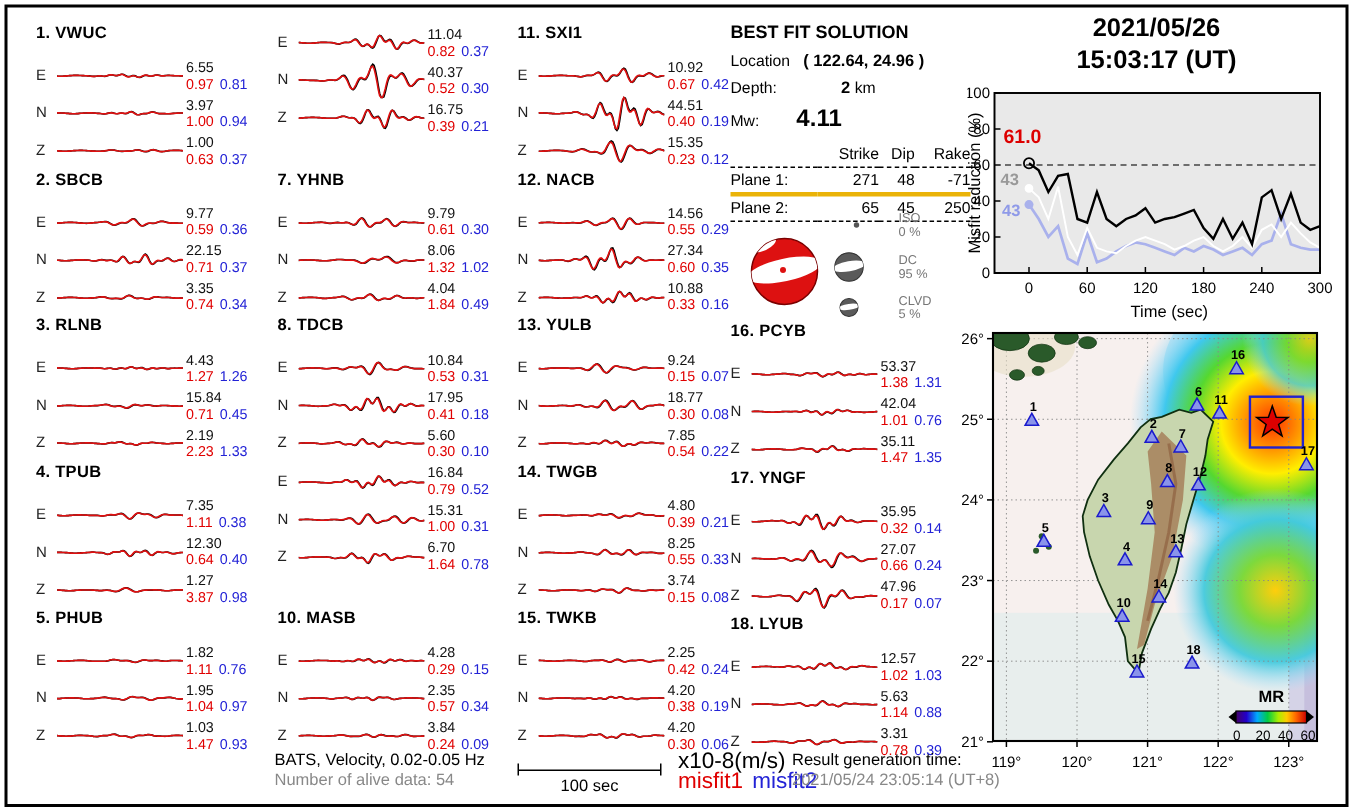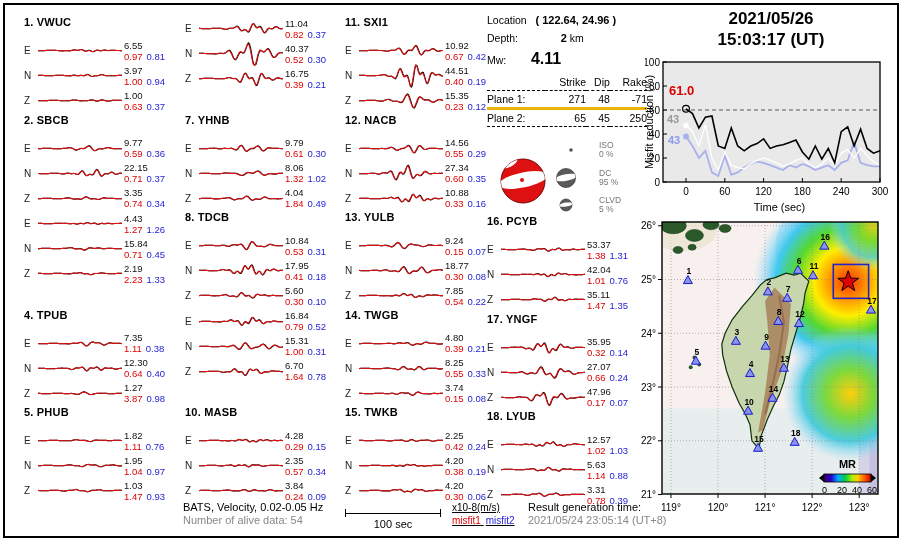--- a/index.html
+++ b/index.html
@@ -27,21 +27,21 @@
   .dashed-t{border-top:1px dashed #000;}
   .solid-t{border-top:3px solid #eab308;}
   .decomp{position:absolute;left:556px;top:140px;font-size:8.5px;color:#777;line-height:9px;}
   .decomp-item{display:flex;align-items:center;margin-bottom:7px;gap:18px;}
   .decomp-item svg{margin-right:5px;}
   
   .clock{position:absolute;left:640px;top:8px;width:262px;text-align:center;font-size:17px;font-weight:bold;line-height:21px;}
   
   .foot{position:absolute;font-size:11px;line-height:13px;}
   .gray{color:#888;}
-  .units{font-size:10px;text-decoration:underline;}
+  .units{font-size:15px;}
   .scalebar{position:absolute;left:345px;top:509px;width:96px;}
   .sb-line{height:8px;border-left:1px solid #000;border-right:1px solid #000;position:relative;}
   .sb-line:after{content:"";position:absolute;left:0;right:0;top:4px;border-top:1px solid #000;}
   .sb-label{text-align:center;font-size:11px;margin-top:1px;}
 </style>
 </head>
 <body>
 
 <div class="frame"></div>
 
@@ -112,20 +112,21 @@
           <polyline points="0.0,12.8 0.9,12.7 1.9,12.6 2.8,12.6 3.7,12.5 4.7,12.4 5.6,12.4 6.5,12.3 7.5,12.2 8.4,12.2 9.3,12.2 10.3,12.2 11.2,12.3 12.1,12.3 13.1,12.4 14.0,12.5 14.9,12.6 15.9,12.7 16.8,12.7 17.7,12.8 18.7,12.8 19.6,12.8 20.5,12.8 21.5,12.7 22.4,12.7 23.3,12.6 24.3,12.6 25.2,12.5 26.1,12.4 27.1,12.3 28.0,12.1 28.9,11.9 29.9,11.9 30.8,11.9 31.7,12.0 32.7,12.2 33.6,12.6 34.5,12.8 35.5,13.0 36.4,13.1 37.3,13.1 38.3,13.0 39.2,12.9 40.1,13.0 41.1,13.1 42.0,13.2 42.9,13.2 43.9,13.0 44.8,12.5 45.7,11.9 46.7,11.3 47.6,10.9 48.5,10.9 49.5,11.2 50.4,11.7 51.3,12.3 52.3,12.7 53.2,12.9 54.1,12.9 55.1,12.8 56.0,12.7 56.9,12.8 57.9,13.0 58.8,13.3 59.7,13.5 60.7,13.5 61.6,13.4 62.5,13.0 63.5,12.6 64.4,12.2 65.3,11.9 66.3,11.9 67.2,11.9 68.1,12.1 69.1,12.2 70.0,12.3 70.9,12.3 71.9,12.3 72.8,12.2 73.7,12.2 74.7,12.3 75.6,12.4 76.5,12.5 77.5,12.6 78.4,12.7 79.3,12.8 80.3,12.8 81.2,12.8 82.1,12.7 83.1,12.7 84.0,12.7 " fill="none" stroke="#000" stroke-width="1.1"></polyline>
           <polyline points="0.0,12.8 0.9,12.7 1.9,12.6 2.8,12.6 3.7,12.5 4.7,12.4 5.6,12.4 6.5,12.3 7.5,12.2 8.4,12.2 9.3,12.2 10.3,12.2 11.2,12.3 12.1,12.3 13.1,12.4 14.0,12.5 14.9,12.6 15.9,12.7 16.8,12.7 17.7,12.8 18.7,12.8 19.6,12.8 20.5,12.8 21.5,12.7 22.4,12.7 23.3,12.6 24.3,12.5 25.2,12.5 26.1,12.4 27.1,12.2 28.0,12.1 28.9,12.0 29.9,11.9 30.8,11.9 31.7,12.1 32.7,12.4 33.6,12.7 34.5,12.9 35.5,13.0 36.4,13.0 37.3,13.0 38.3,12.9 39.2,12.9 40.1,12.9 41.1,13.0 42.0,13.1 42.9,13.0 43.9,12.8 44.8,12.3 45.7,11.7 46.7,11.3 47.6,11.0 48.5,11.1 49.5,11.5 50.4,12.0 51.3,12.5 52.3,12.8 53.2,13.0 54.1,12.9 55.1,12.8 56.0,12.7 56.9,12.8 57.9,13.0 58.8,13.3 59.7,13.4 60.7,13.4 61.6,13.2 62.5,12.8 63.5,12.4 64.4,12.1 65.3,11.9 66.3,11.9 67.2,12.0 68.1,12.2 69.1,12.3 70.0,12.3 70.9,12.3 71.9,12.3 72.8,12.2 73.7,12.3 74.7,12.3 75.6,12.4 76.5,12.5 77.5,12.6 78.4,12.7 79.3,12.7 80.3,12.7 81.2,12.7 82.1,12.7 83.1,12.7 84.0,12.7 " fill="none" stroke="#e01010" stroke-width="1.1"></polyline>
         </svg>
         <div class="nums">
           <div class="amp">3.35</div>
           <div><span class="m1">0.74</span><span class="m2">0.34</span></div>
         </div>
       </div>
     </div>
     <div class="st-block" style="left: 24px; top: 211.2px;">
+      <div class="st-head">3.  RLNB</div>
       <div class="comp-row">
         <span class="ch">E</span>
         <svg width="84" height="25">
           <polyline points="0.0,12.2 0.9,12.2 1.9,12.3 2.8,12.3 3.7,12.4 4.7,12.5 5.6,12.6 6.5,12.6 7.5,12.7 8.4,12.7 9.3,12.8 10.3,12.8 11.2,12.8 12.1,12.7 13.1,12.7 14.0,12.6 14.9,12.5 15.9,12.5 16.8,12.4 17.7,12.4 18.7,12.3 19.6,12.3 20.5,12.2 21.5,12.2 22.4,12.3 23.3,12.3 24.3,12.4 25.2,12.5 26.1,12.4 27.1,12.4 28.0,12.4 28.9,12.4 29.9,12.5 30.8,12.7 31.7,12.8 32.7,12.7 33.6,12.6 34.5,12.5 35.5,12.4 36.4,12.5 37.3,12.8 38.3,13.0 39.2,13.1 40.1,12.9 41.1,12.6 42.0,12.4 42.9,12.3 43.9,12.5 44.8,12.7 45.7,12.8 46.7,12.6 47.6,12.2 48.5,11.8 49.5,11.6 50.4,11.7 51.3,12.1 52.3,12.5 53.2,12.6 54.1,12.5 55.1,12.2 56.0,12.0 56.9,12.1 57.9,12.5 58.8,13.0 59.7,13.2 60.7,13.2 61.6,12.9 62.5,12.6 63.5,12.4 64.4,12.4 65.3,12.6 66.3,12.8 67.2,12.8 68.1,12.6 69.1,12.4 70.0,12.3 70.9,12.3 71.9,12.4 72.8,12.6 73.7,12.7 74.7,12.7 75.6,12.6 76.5,12.5 77.5,12.5 78.4,12.4 79.3,12.5 80.3,12.5 81.2,12.4 82.1,12.4 83.1,12.3 84.0,12.2 " fill="none" stroke="#000" stroke-width="1.1"></polyline>
           <polyline points="0.0,12.2 0.9,12.2 1.9,12.3 2.8,12.3 3.7,12.4 4.7,12.5 5.6,12.6 6.5,12.6 7.5,12.7 8.4,12.7 9.3,12.8 10.3,12.8 11.2,12.8 12.1,12.7 13.1,12.7 14.0,12.6 14.9,12.6 15.9,12.5 16.8,12.4 17.7,12.4 18.7,12.3 19.6,12.3 20.5,12.2 21.5,12.2 22.4,12.3 23.3,12.3 24.3,12.4 25.2,12.4 26.1,12.4 27.1,12.4 28.0,12.4 28.9,12.5 29.9,12.6 30.8,12.7 31.7,12.8 32.7,12.8 33.6,12.6 34.5,12.5 35.5,12.5 36.4,12.7 37.3,12.9 38.3,13.0 39.2,13.0 40.1,12.8 41.1,12.5 42.0,12.3 42.9,12.3 43.9,12.5 44.8,12.7 45.7,12.7 46.7,12.4 47.6,12.0 48.5,11.7 49.5,11.6 50.4,11.8 51.3,12.2 52.3,12.6 53.2,12.7 54.1,12.5 55.1,12.3 56.0,12.2 56.9,12.4 57.9,12.7 58.8,13.1 59.7,13.3 60.7,13.1 61.6,12.8 62.5,12.5 63.5,12.3 64.4,12.4 65.3,12.6 66.3,12.7 67.2,12.6 68.1,12.5 69.1,12.3 70.0,12.2 70.9,12.3 71.9,12.5 72.8,12.6 73.7,12.7 74.7,12.7 75.6,12.6 76.5,12.5 77.5,12.5 78.4,12.5 79.3,12.5 80.3,12.5 81.2,12.4 82.1,12.4 83.1,12.3 84.0,12.2 " fill="none" stroke="#e01010" stroke-width="1.1"></polyline>
         </svg>
         <div class="nums">
           <div class="amp">4.43</div>
           <div><span class="m1">1.27</span><span class="m2">1.26</span></div>
         </div>
@@ -687,20 +688,21 @@
         </svg>
         <div class="nums">
           <div class="amp">3.31</div>
           <div><span class="m1">0.78</span><span class="m2">0.39</span></div>
         </div>
       </div>
     </div>
   </div>
 
 <div class="bf">
+  <div class="bf-title">BEST FIT SOLUTION</div>
   <div class="bf-line">
     <span>Location</span>&nbsp;&nbsp;
     <span class="bf-strong">( 122.64,  24.96 )</span>
   </div>
   <div class="bf-line">
     <span>Depth:</span>
     <span style="display:inline-block;width:46px;text-align:right;" class="bf-strong">2</span>
     <span>km</span>
   </div>
   <div class="bf-line">

